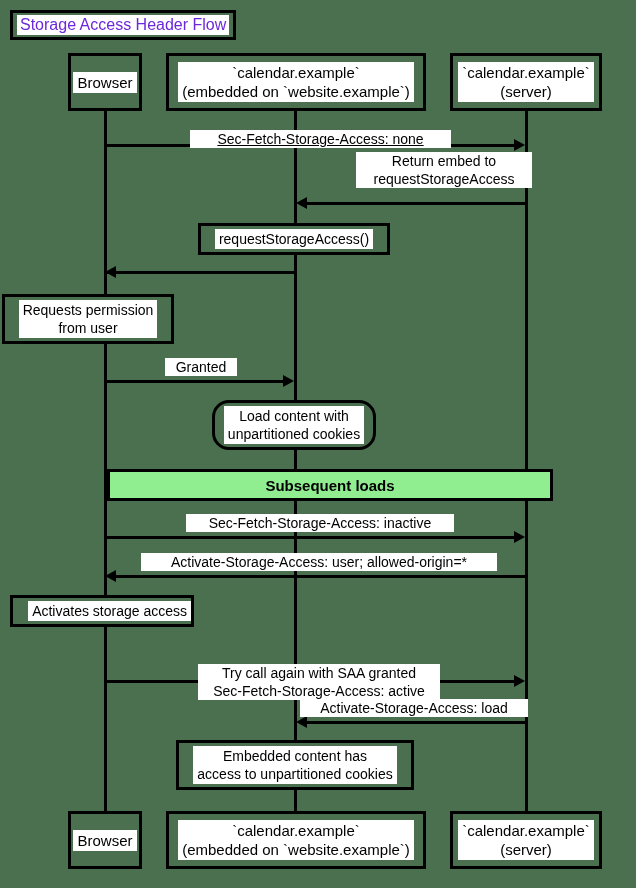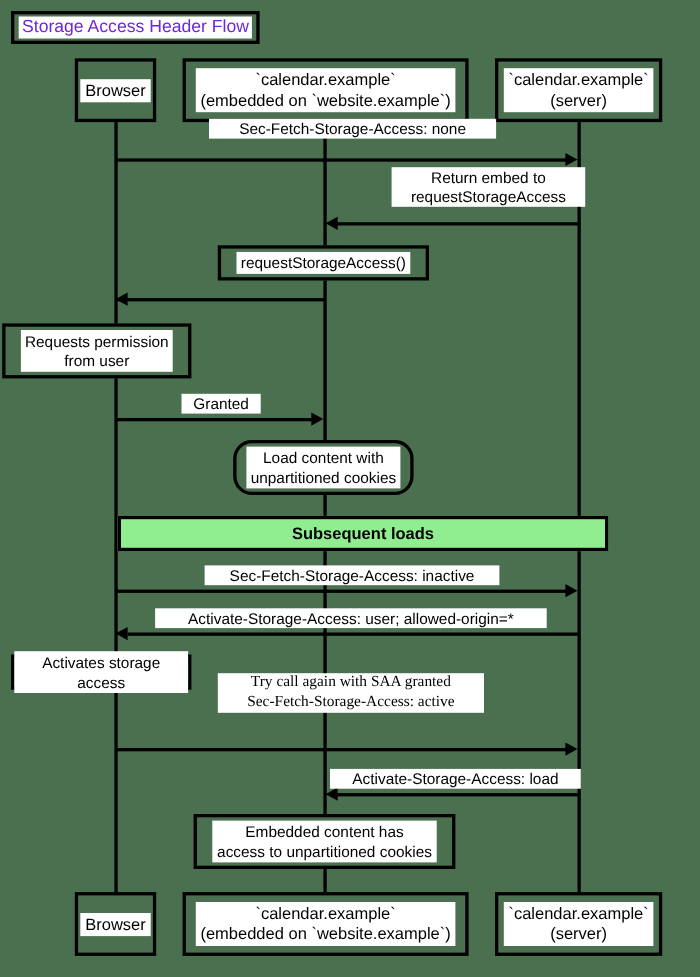--- a/index.html
+++ b/index.html
@@ -96,21 +96,21 @@
     <span class="p-label">`calendar.example`
 (embedded on `website.example`)</span>
   </div>
   <div class="participant" style="left:450px;top:53px;width:152px;height:58px;">
     <span class="p-label">`calendar.example`
 (server)</span>
   </div>
 
   <div class="msg-line" style="left:105px;top:144px;width:410px;"></div>
   <div class="arrow-head arrow-right" style="left:514px;top:139px;"></div>
-  <div class="msg-label" style="left:190px;top:108px;width:255px;">Sec-Fetch-Storage-Access: none</div>
+  <div class="msg-label" style="left:190px;top:130px;width:255px;text-decoration:underline;">Sec-Fetch-Storage-Access: none</div>
 
   <div class="msg-line" style="left:306px;top:202px;width:221px;"></div>
   <div class="arrow-head arrow-left" style="left:296px;top:197px;"></div>
   <div class="msg-label" style="left:325px;top:152px;width:170px;margin-left:31px;">Return embed to
 requestStorageAccess</div>
 
   <div class="note" style="left:198px;top:223px;width:192px;height:32px;">
     <span class="note-text">requestStorageAccess()</span>
   </div>
 
@@ -136,27 +136,27 @@
   </div>
 
   <div class="msg-line" style="left:105px;top:536px;width:410px;"></div>
   <div class="arrow-head arrow-right" style="left:514px;top:531px;"></div>
   <div class="msg-label" style="left:186px;top:514px;width:262px;">Sec-Fetch-Storage-Access: inactive</div>
 
   <div class="msg-line" style="left:116px;top:575px;width:411px;"></div>
   <div class="arrow-head arrow-left" style="left:105px;top:570px;"></div>
   <div class="msg-label" style="left:141px;top:553px;width:350px;">Activate-Storage-Access: user; allowed-origin=*</div>
 
-  <div class="note" style="left:10px;top:595px;width:164px;height:32px;">
+  <div class="note" style="left:10px;top:595px;width:184px;height:32px;justify-content:flex-end;">
     <span class="note-text">Activates storage access</span>
   </div>
 
   <div class="msg-line" style="left:105px;top:680px;width:410px;"></div>
   <div class="arrow-head arrow-right" style="left:514px;top:675px;"></div>
-  <div class="msg-label" style="left:198px;top:612px;width:236px;font-family:Liberation Serif, serif;">Try call again with SAA granted
+  <div class="msg-label" style="left:198px;top:664px;width:236px;">Try call again with SAA granted
 Sec-Fetch-Storage-Access: active</div>
 
   <div class="msg-line" style="left:306px;top:721px;width:221px;"></div>
   <div class="arrow-head arrow-left" style="left:296px;top:716px;"></div>
   <div class="msg-label" style="left:300px;top:699px;width:222px;">Activate-Storage-Access: load</div>
 
   <div class="note" style="left:176px;top:740px;width:238px;height:50px;">
     <span class="note-text">Embedded content has
 access to unpartitioned cookies</span>
   </div>

